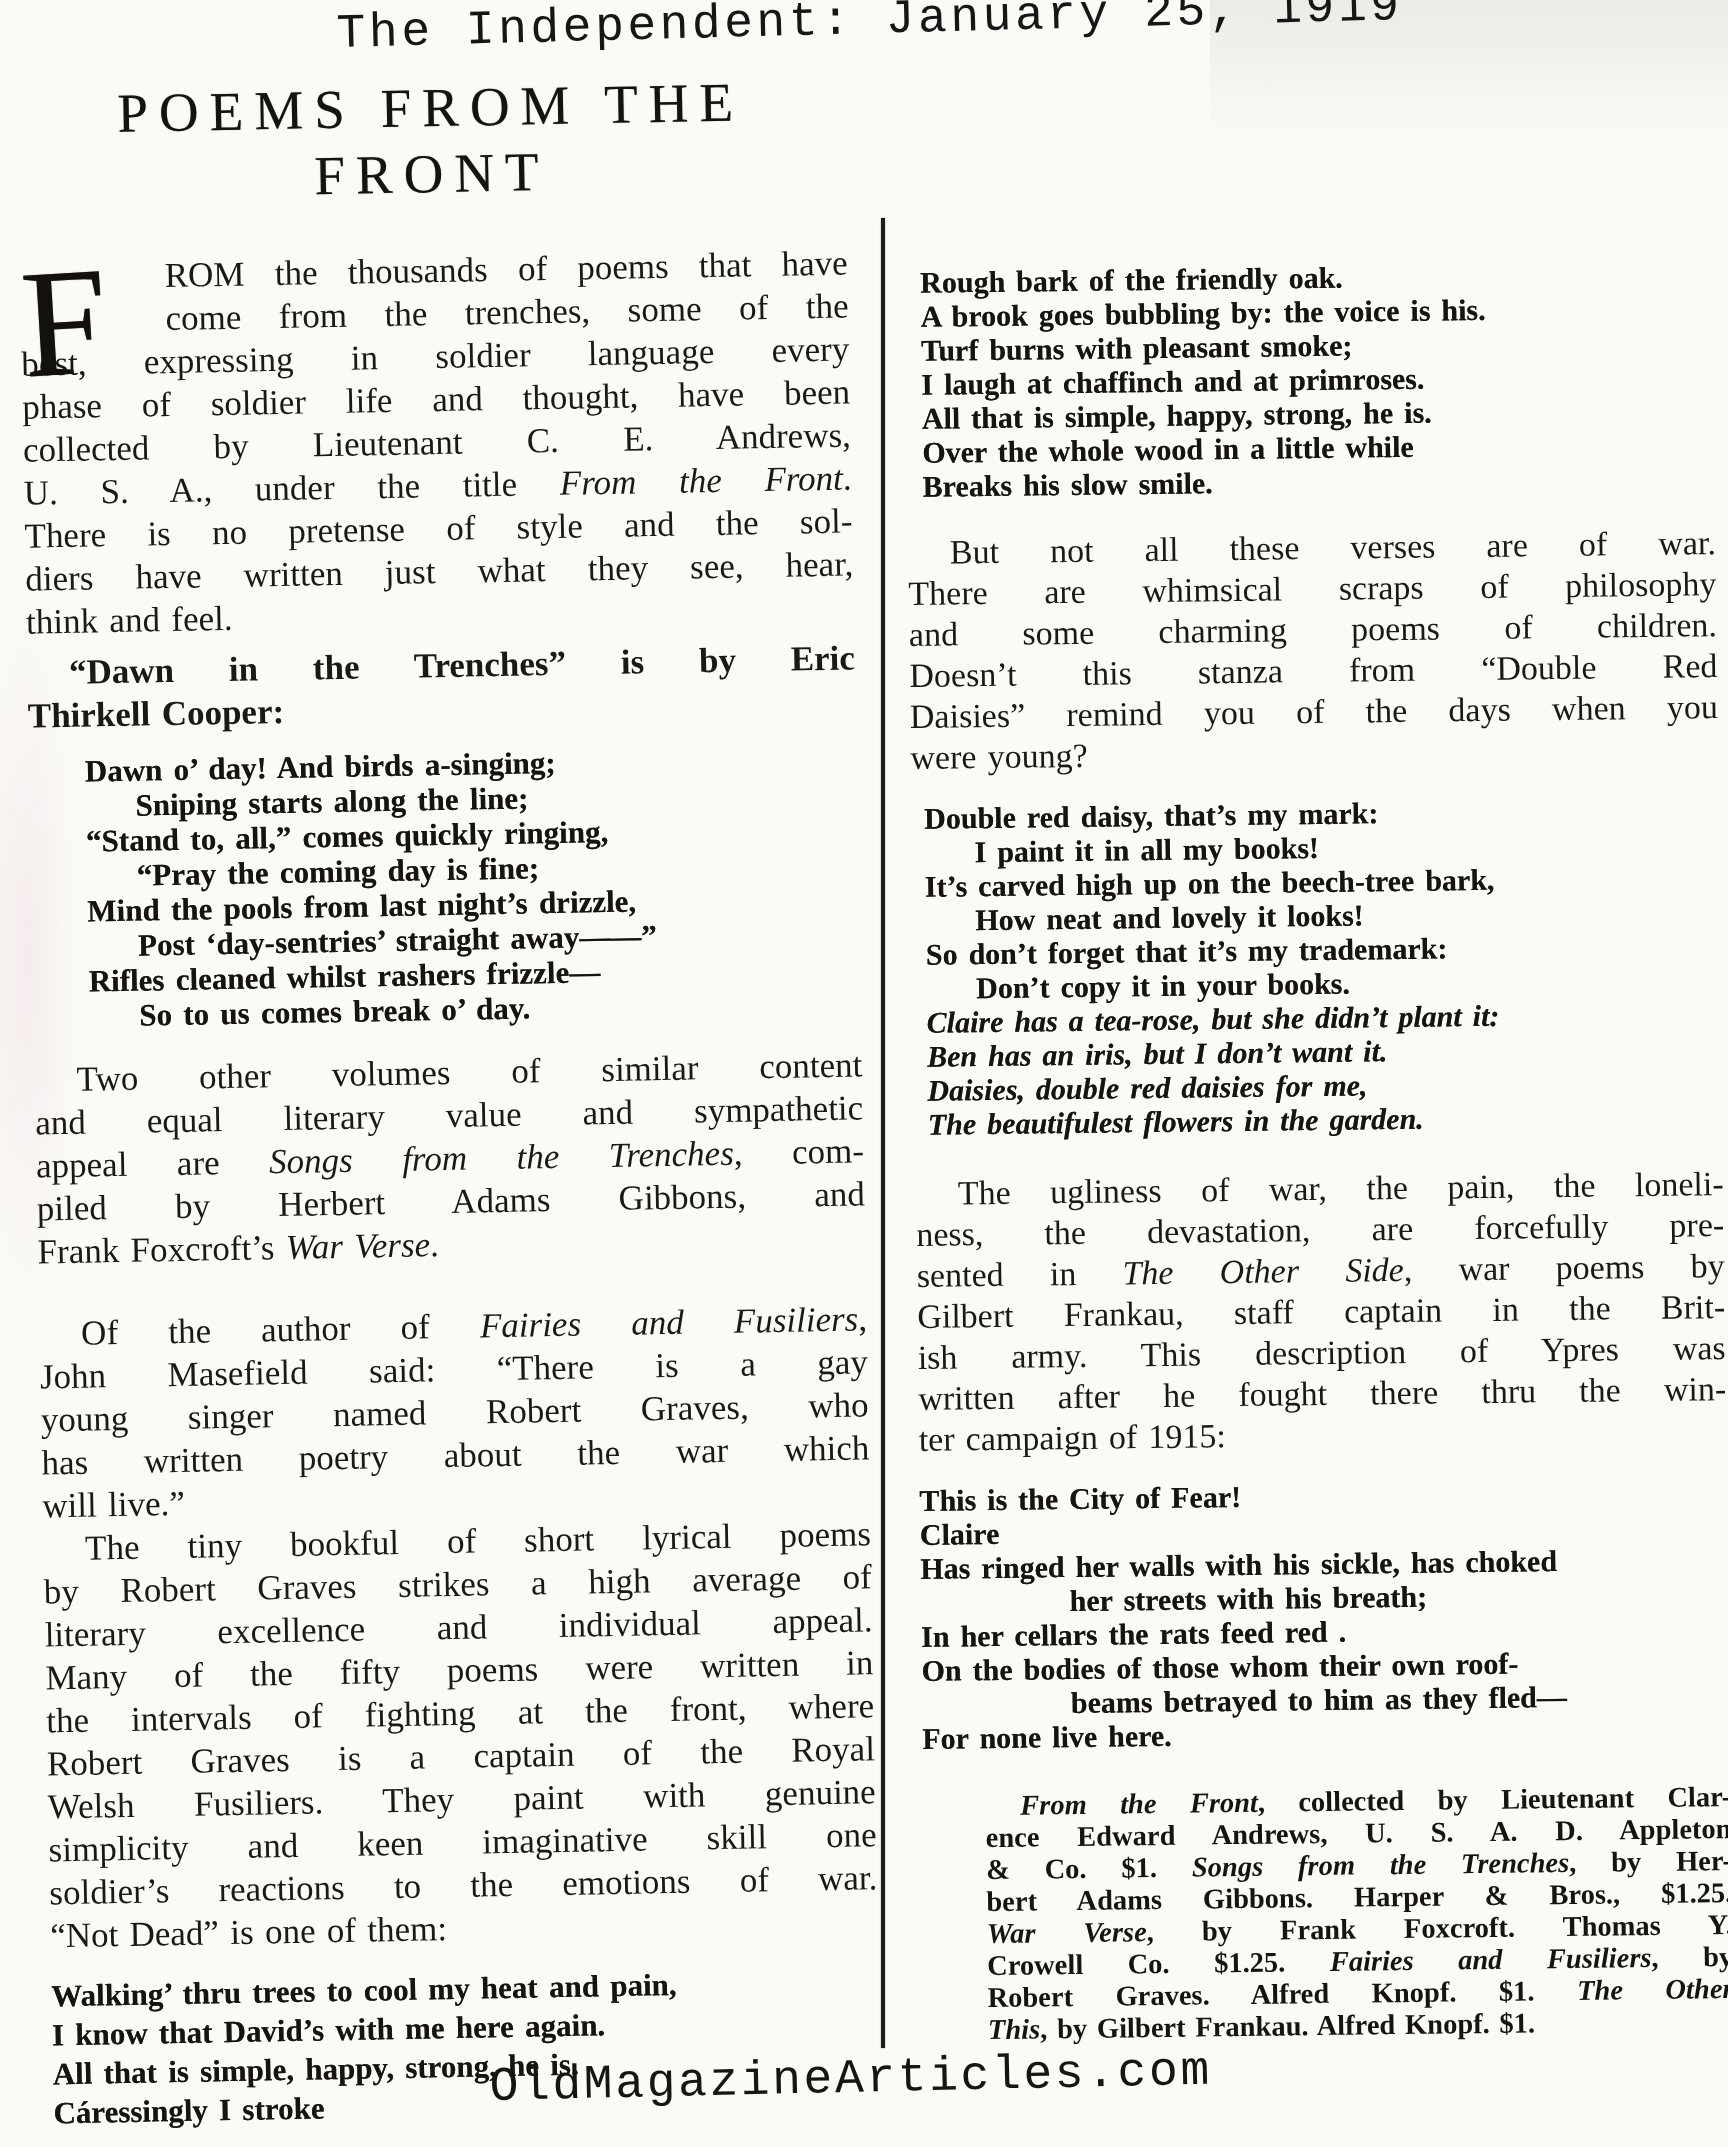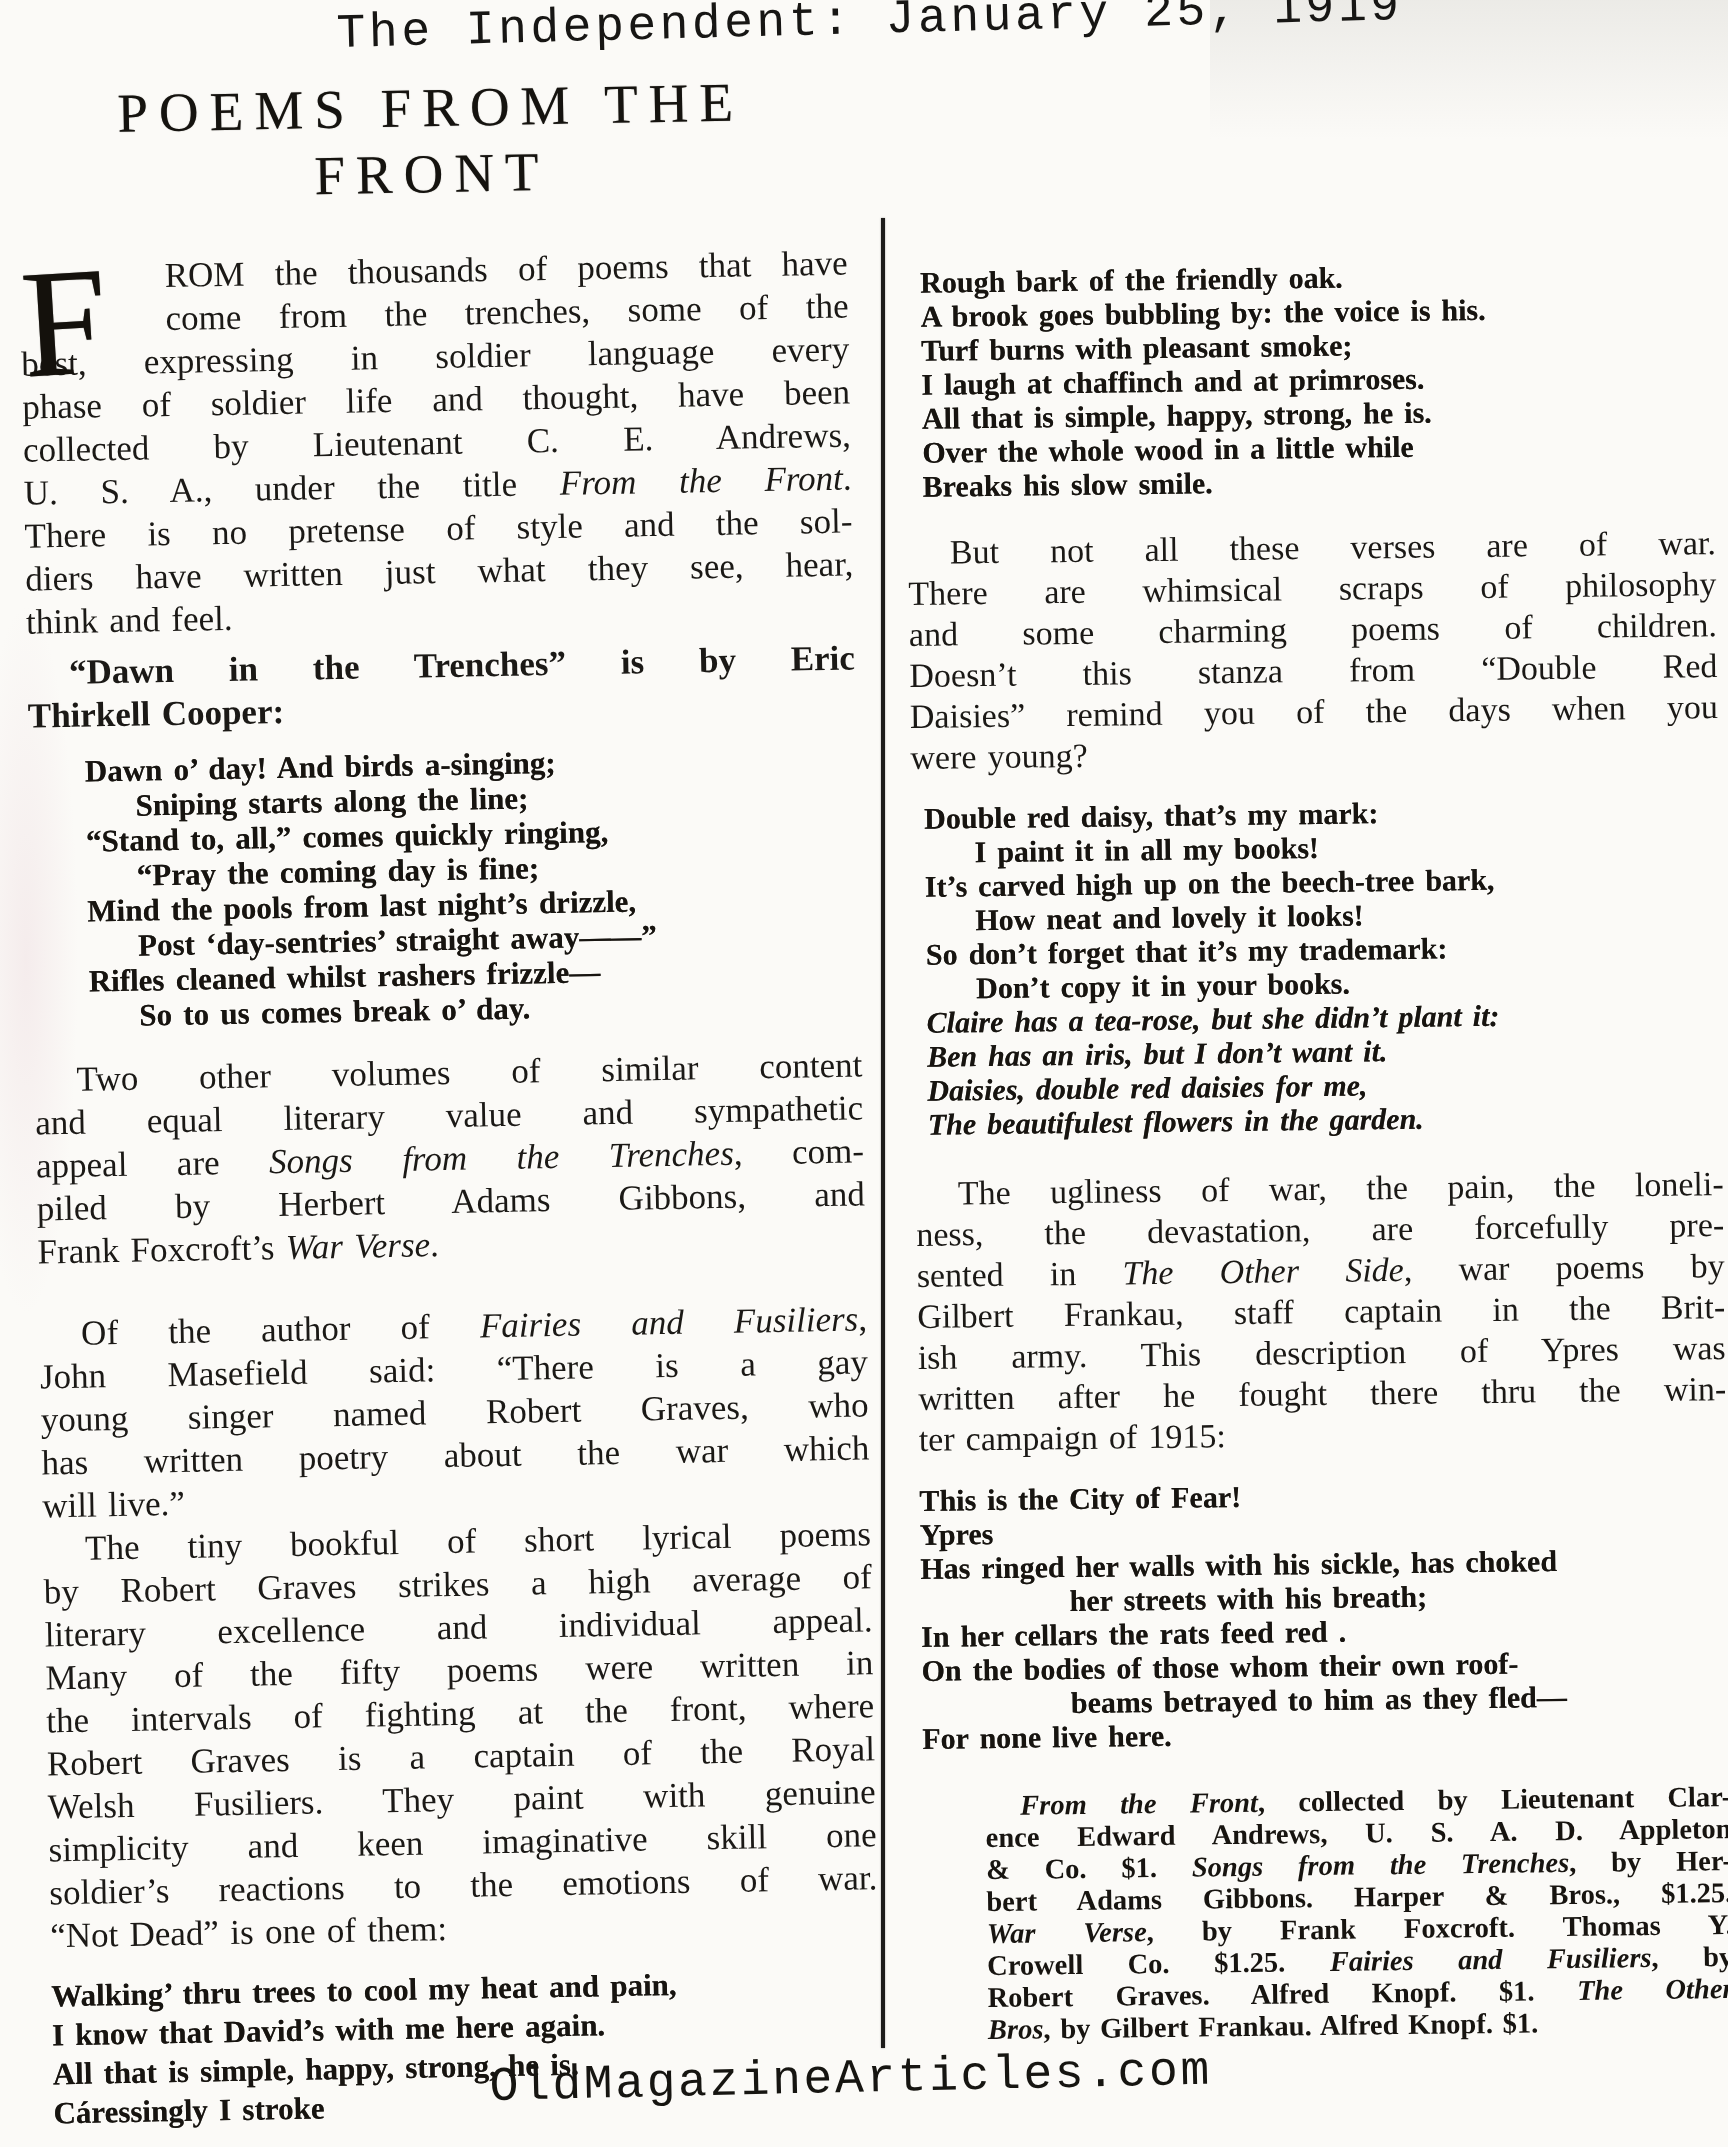--- a/index.html
+++ b/index.html
@@ -191,35 +191,35 @@
         <div class="bline jl fi"><span>The ugliness of war, the pain, the loneli-</span></div>
         <div class="bline jl"><span>ness, the devastation, are forcefully pre-</span></div>
         <div class="bline jl"><span>sented in </span><i>The Other Side</i><span>, war poems by</span></div>
         <div class="bline jl"><span>Gilbert Frankau, staff captain in the Brit-</span></div>
         <div class="bline jl"><span>ish army. This description of Ypres was</span></div>
         <div class="bline jl"><span>written after he fought there thru the win-</span></div>
         <div class="bline"><span>ter campaign of 1915:</span></div>
       </div>
       <div class="poem gt28">
         <div class="pline"><span>This is the City of Fear!</span></div>
-        <div class="pline"><span>Ypres</span></div>
+        <div class="pline"><span>Claire</span></div>
         <div class="pline"><span>Has ringed her walls with his sickle, has choked</span></div>
         <div class="pline ind2"><span>her streets with his breath;</span></div>
         <div class="pline"><span>In her cellars the rats feed red .</span></div>
         <div class="pline"><span>On the bodies of those whom their own roof-</span></div>
         <div class="pline ind2"><span>beams betrayed to him as they fled—</span></div>
         <div class="pline"><span>For none live here.</span></div>
       </div>
       <div class="note">
         <div class="bline jl fi"><i>From the Front</i><span>, collected by Lieutenant Clar-</span></div>
         <div class="bline jl"><span>ence Edward Andrews, U. S. A. D. Appleton</span></div>
         <div class="bline jl"><span>&amp; Co. $1. </span><i>Songs from the Trenches</i><span>, by Her-</span></div>
         <div class="bline jl"><span>bert Adams Gibbons. Harper &amp; Bros., $1.25.</span></div>
         <div class="bline jl"><i>War Verse</i><span>, by Frank Foxcroft. Thomas Y.</span></div>
         <div class="bline jl"><span>Crowell Co. $1.25. </span><i>Fairies and Fusiliers</i><span>, by</span></div>
         <div class="bline jl"><span>Robert Graves. Alfred Knopf. $1. </span><i>The Other</i></div>
-        <div class="bline"><i>Bros</i><span>, by Gilbert Frankau. Alfred Knopf. $1.</span></div>
+        <div class="bline"><i>This</i><span>, by Gilbert Frankau. Alfred Knopf. $1.</span></div>
       </div>
     </div>
 
   <div class="footer-watermark">OldMagazineArticles.com</div>
 </div>
 
 
 </body></html>

